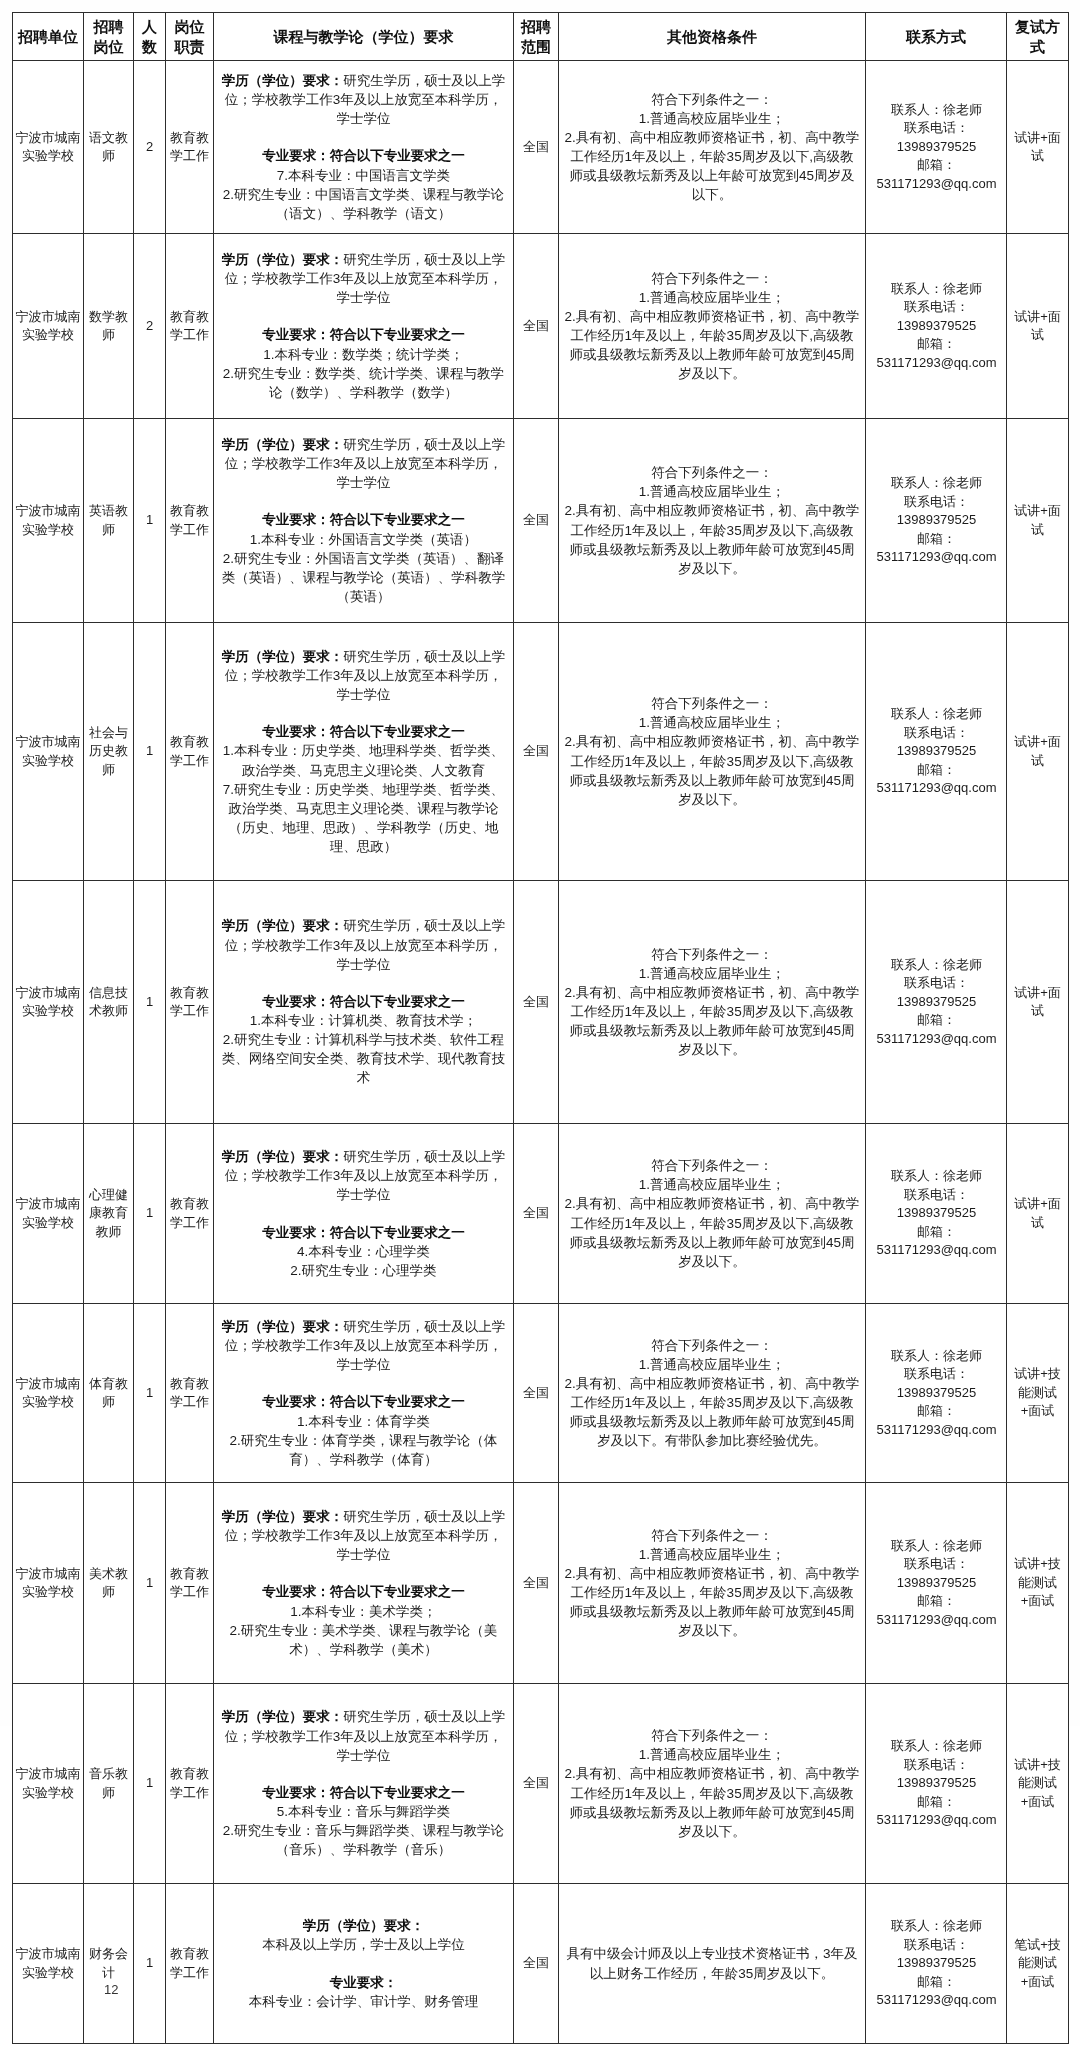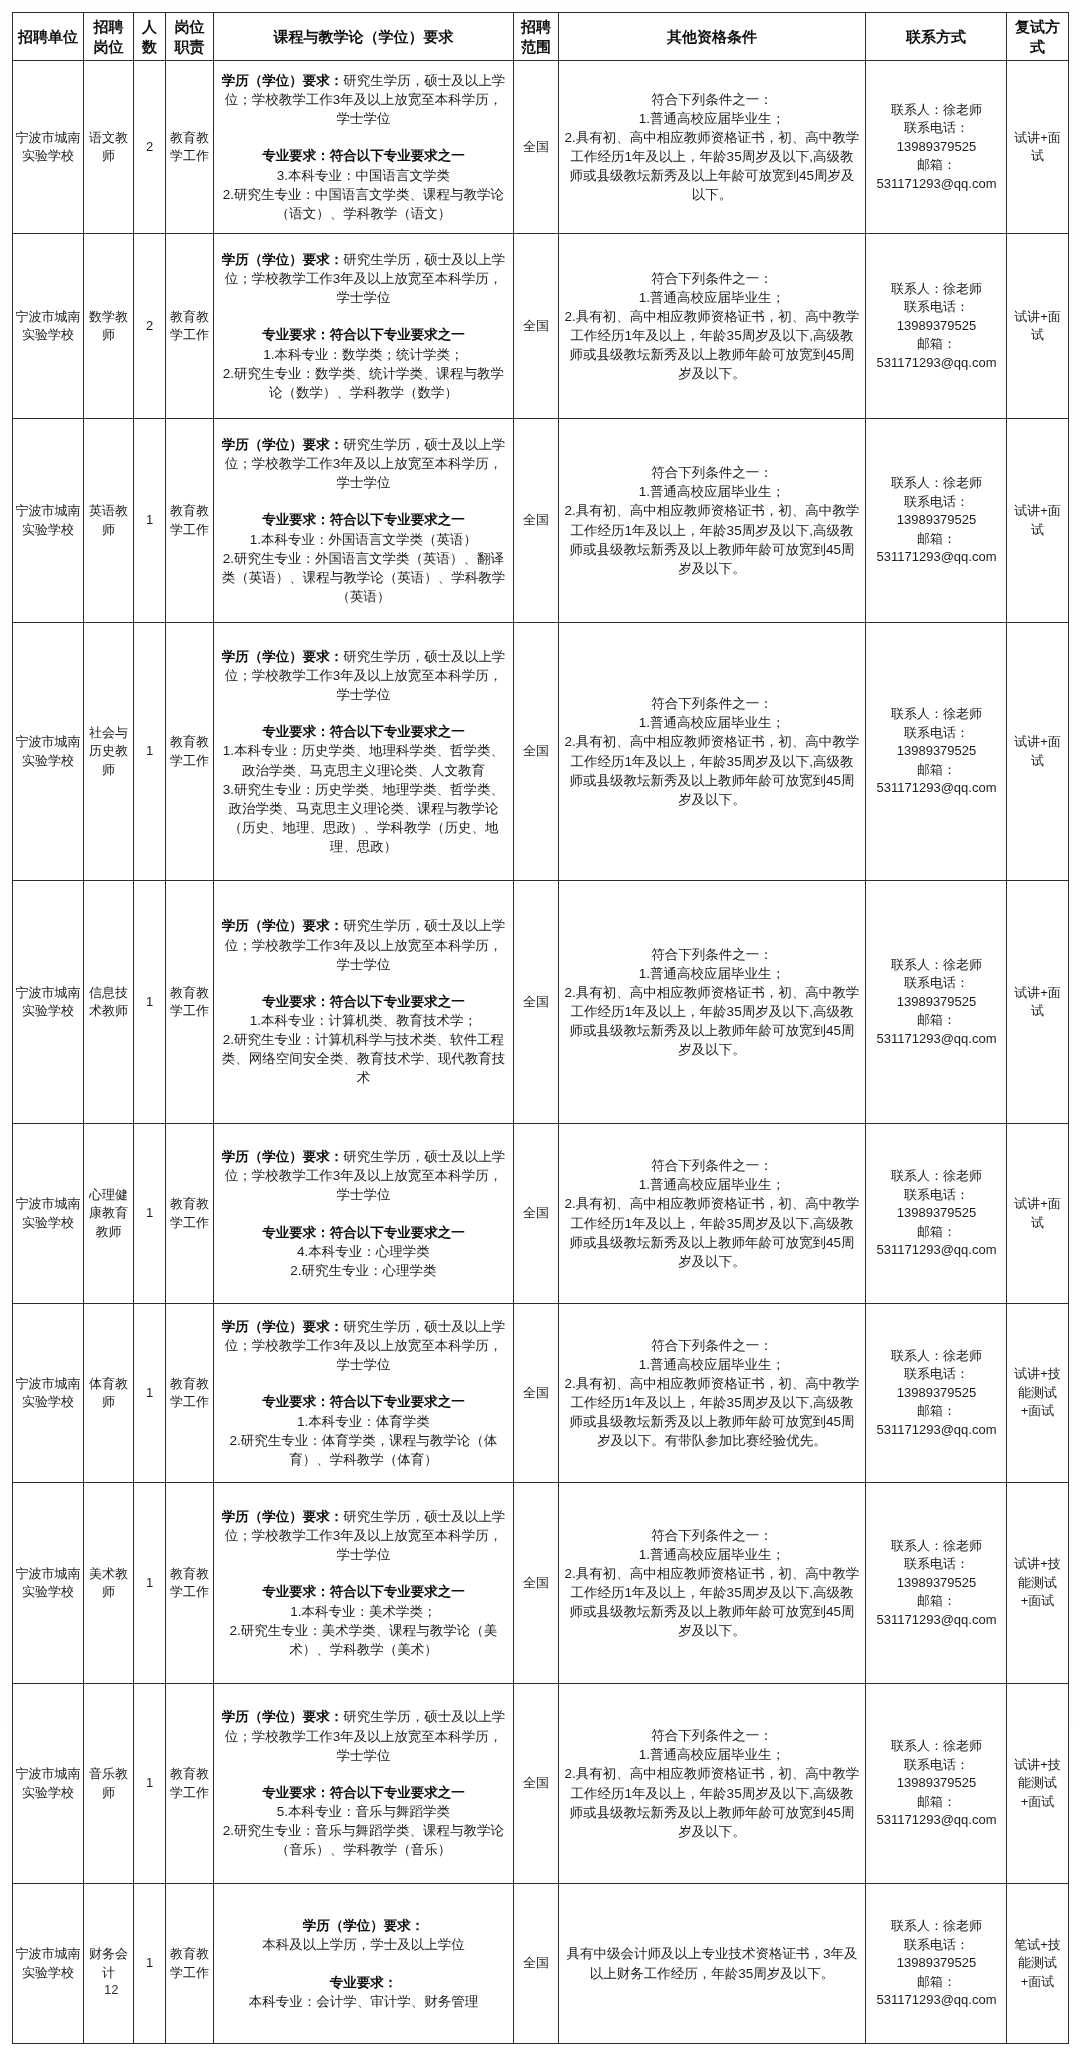--- a/index.html
+++ b/index.html
@@ -80,21 +80,21 @@
     <tbody id="rows">
         <tr>
           <td class="c-unit">宁波市城南实验学校</td>
           <td class="c-post">语文教师</td>
           <td class="c-count">2</td>
           <td class="c-duty">教育教学工作</td>
           <td class="c-req">
             <div class="req-line"><b>学历（学位）要求：</b><span>研究生学历，硕士及以上学位；学校教学工作3年及以上放宽至本科学历，学士学位</span></div>
             <div class="req-blank"></div>
             <div class="req-line"><b>专业要求：符合以下专业要求之一</b></div>
-            <div class="req-line"><span>3.本科专业：中国语言文学类</span></div>
+            <div class="req-line"><span>7.本科专业：中国语言文学类</span></div>
             <div class="req-line"><span>2.研究生专业：中国语言文学类、课程与教学论（语文）、学科教学（语文）</span></div>
           </td>
           <td class="c-scope">全国</td>
           <td class="c-cond">符合下列条件之一：
 1.普通高校应届毕业生；
 2.具有初、高中相应教师资格证书，初、高中教学工作经历1年及以上，年龄35周岁及以下,高级教师或县级教坛新秀及以上年龄可放宽到45周岁及以下。</td>
           <td class="c-contact">联系人：徐老师
 联系电话：
 13989379525
 邮箱：
@@ -150,21 +150,21 @@
         <tr>
           <td class="c-unit">宁波市城南实验学校</td>
           <td class="c-post">社会与历史教师</td>
           <td class="c-count">1</td>
           <td class="c-duty">教育教学工作</td>
           <td class="c-req">
             <div class="req-line"><b>学历（学位）要求：</b><span>研究生学历，硕士及以上学位；学校教学工作3年及以上放宽至本科学历，学士学位</span></div>
             <div class="req-blank"></div>
             <div class="req-line"><b>专业要求：符合以下专业要求之一</b></div>
             <div class="req-line"><span>1.本科专业：历史学类、地理科学类、哲学类、政治学类、马克思主义理论类、人文教育</span></div>
-            <div class="req-line"><span>3.研究生专业：历史学类、地理学类、哲学类、政治学类、马克思主义理论类、课程与教学论（历史、地理、思政）、学科教学（历史、地理、思政）</span></div>
+            <div class="req-line"><span>7.研究生专业：历史学类、地理学类、哲学类、政治学类、马克思主义理论类、课程与教学论（历史、地理、思政）、学科教学（历史、地理、思政）</span></div>
           </td>
           <td class="c-scope">全国</td>
           <td class="c-cond">符合下列条件之一：
 1.普通高校应届毕业生；
 2.具有初、高中相应教师资格证书，初、高中教学工作经历1年及以上，年龄35周岁及以下,高级教师或县级教坛新秀及以上教师年龄可放宽到45周岁及以下。</td>
           <td class="c-contact">联系人：徐老师
 联系电话：
 13989379525
 邮箱：
 531171293@qq.com</td>

